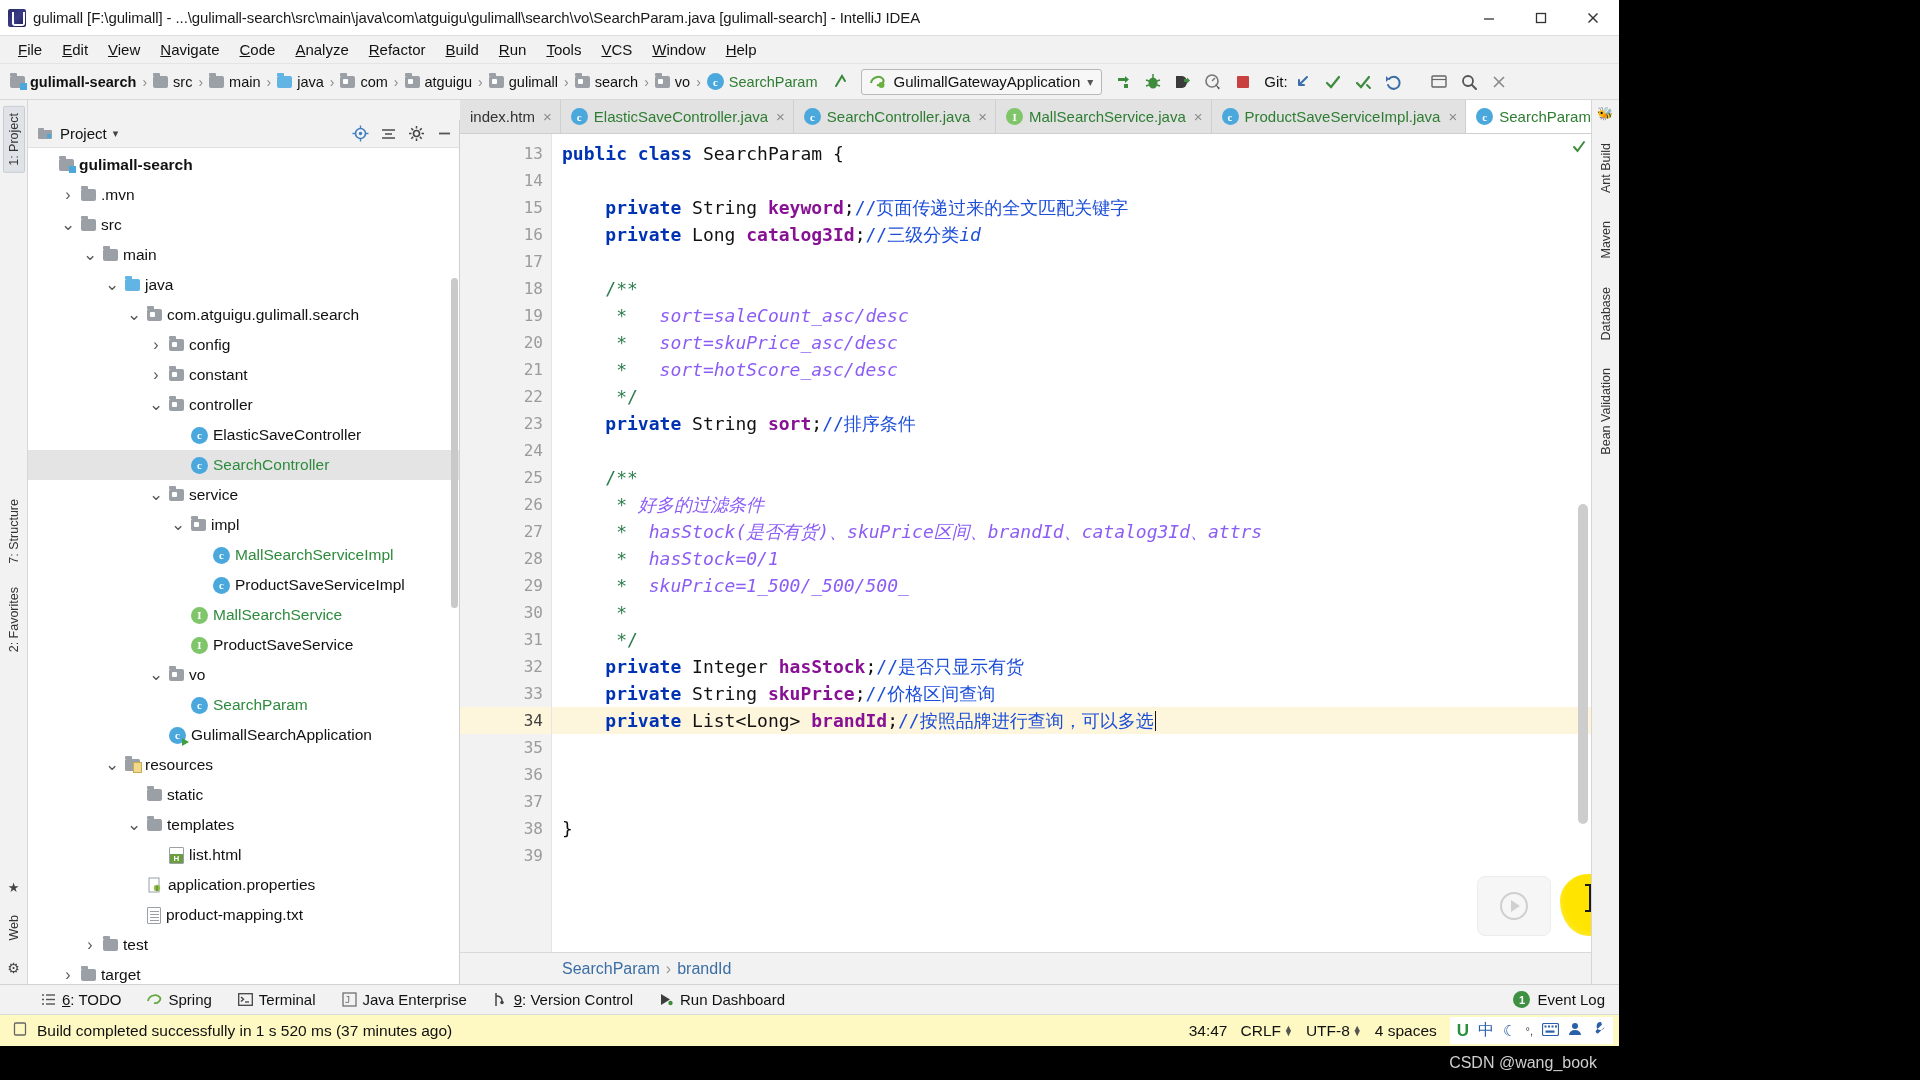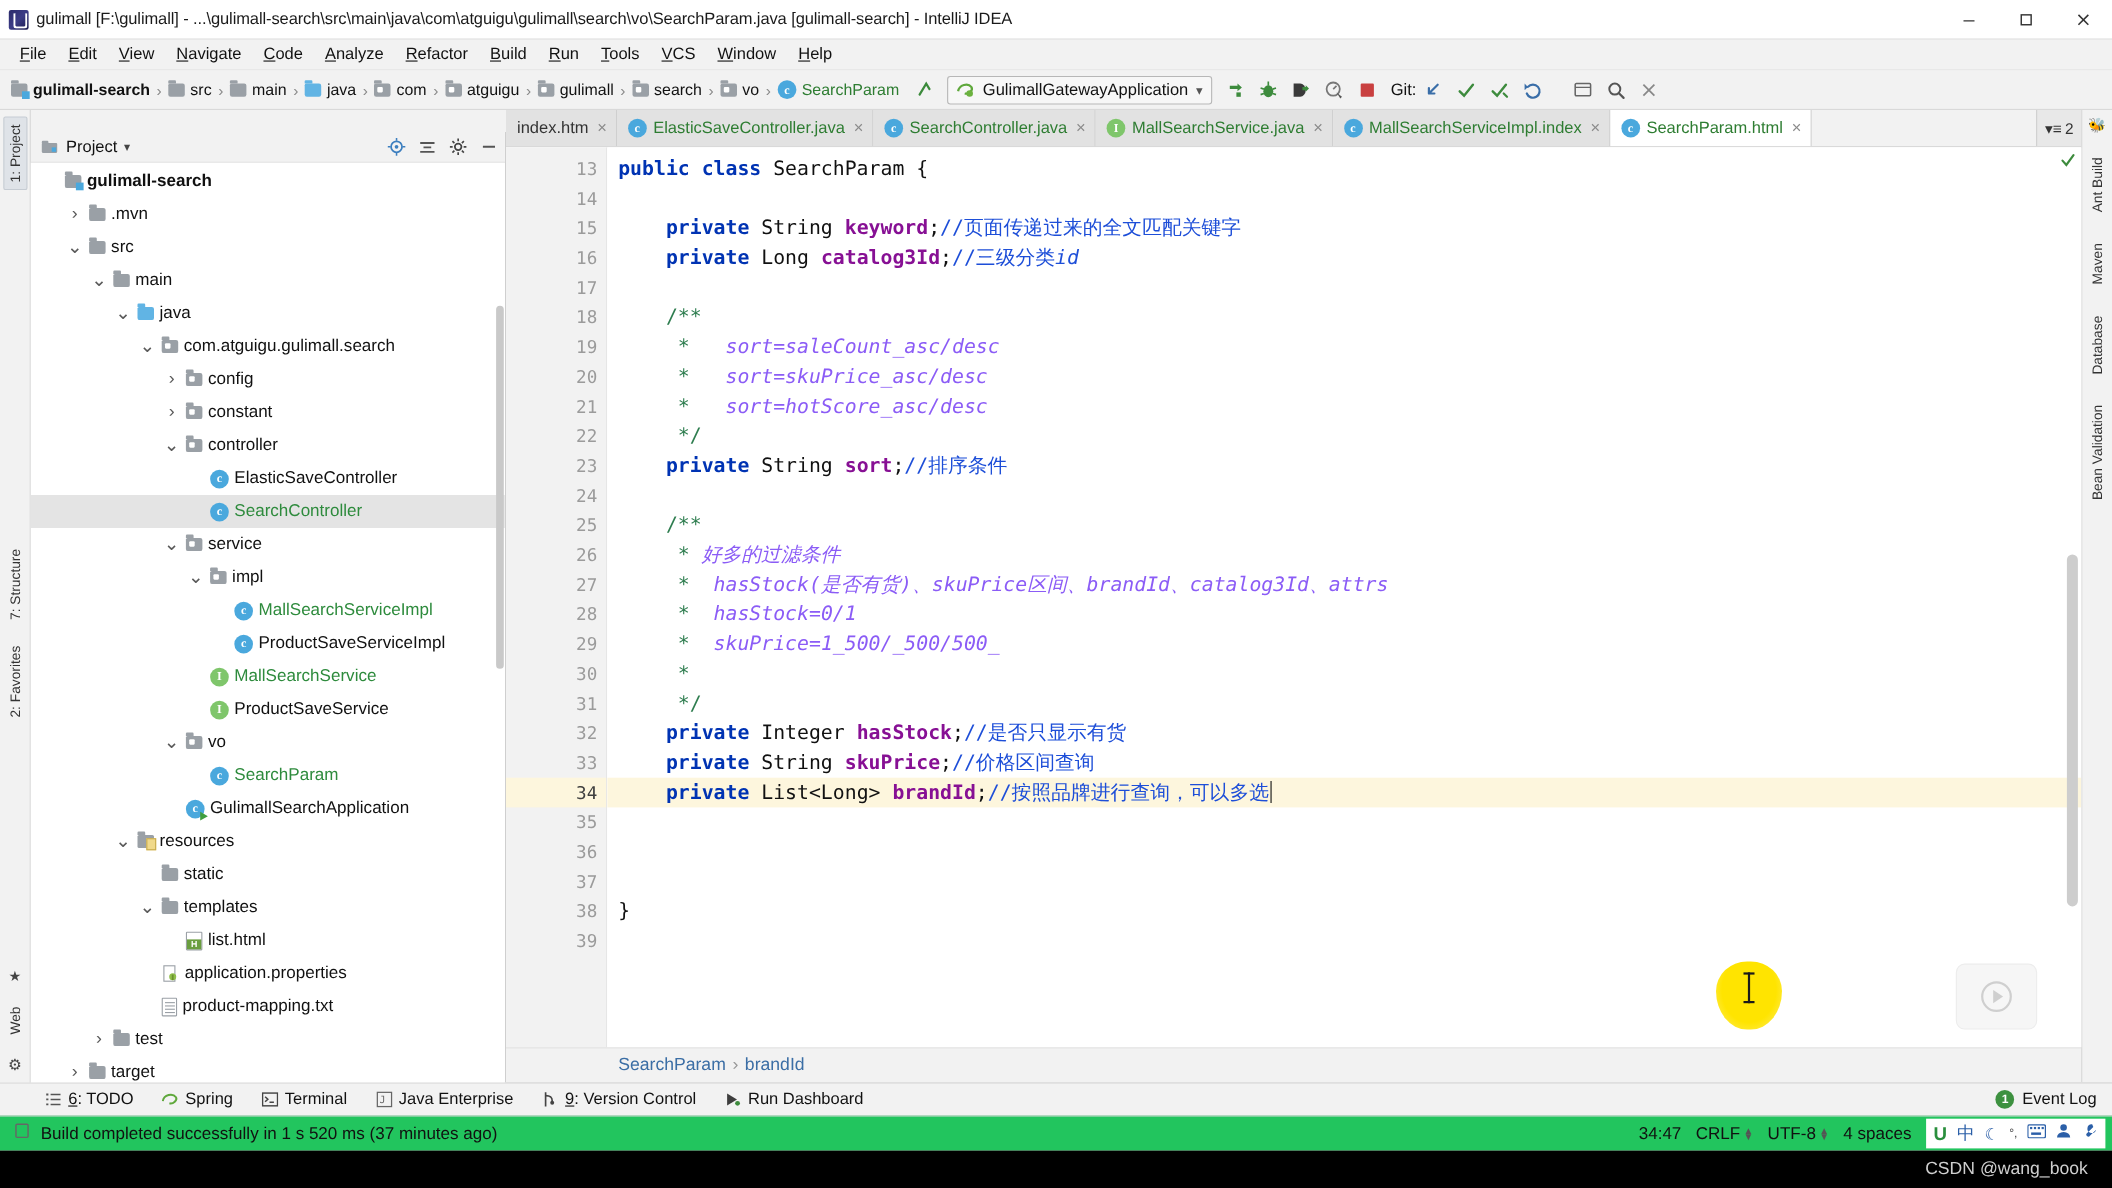--- a/index.html
+++ b/index.html
@@ -4,21 +4,21 @@
 <style>
   * { box-sizing: border-box; margin: 0; padding: 0; }
   html, body {
     width: 1920px; height: 1080px;
     background: #000;
     font-family: "Liberation Sans", sans-serif;
     overflow: hidden;
   }
   #app {
     position: relative;
-    width: 1920px; height: 1080px;
+    width: 1619px; height: 1080px;
     background: #f2f2f2;
     display: flex; flex-direction: column;
   }
 
   
   .titlebar {
     height: 36px; flex: 0 0 36px;
     background: #ffffff;
     border-bottom: 1px solid #dcdcdc;
     display: flex; align-items: center;
@@ -313,21 +313,21 @@
   }
   .twbtn { display:flex; align-items:center; gap:6px; padding: 3px 13px; white-space:nowrap; }
   .twbtn u { text-decoration:underline; }
   .tw-right { margin-left:auto; display:flex; align-items:center; gap:7px; padding-right:14px; }
   .badge1 {
     width:17px;height:17px;border-radius:50%;background:#3d9140;color:#fff;
     font-size:11px; display:flex;align-items:center;justify-content:center; font-weight:bold;
   }
 
   .statusbar {
-    height: 32px; flex:0 0 32px; background:#22c55e; border-top:1px solid #d9d9d9;
+    height: 32px; flex:0 0 32px; background:#fef9c3; border-top:1px solid #d9d9d9;
     display:flex; align-items:center; padding-left: 12px; gap:9px;
     font-size:15.5px; color:#111;
   }
   .sb-right { margin-left:auto; display:flex; align-items:center; gap:13px; padding-right:6px;}
   .sb-item { display:flex; align-items:center; gap:3px; white-space:nowrap;}
   .sb-updown { display:inline-flex; flex-direction:column; line-height:5px; font-size:9px; color:#555; }
   .sb-icons { display:flex; align-items:center; gap:9px; background:#fff; padding: 3px 7px; }
 
   .csdn {
     height: 34px; flex:0 0 34px; background:#000; color:#cfcfcf;
@@ -760,21 +760,21 @@
             <span>SearchController.java</span>
             <span class="tabclose">×</span>
           </div>
           <div class="etab">
             <span class="class-ico iface">I</span>
             <span>MallSearchService.java</span>
             <span class="tabclose">×</span>
           </div>
           <div class="etab">
             <span class="class-ico">c</span>
-            <span>MallSearchServiceImpl.index</span>
+            <span>ProductSaveServiceImpl.java</span>
             <span class="tabclose">×</span>
           </div>
           <div class="etab active">
             <span class="class-ico">c</span>
             <span>SearchParam.html</span>
             <span class="tabclose">×</span>
           </div>
           <div class="tab-count">
             <span>▾≡</span>
             <span>2</span>

